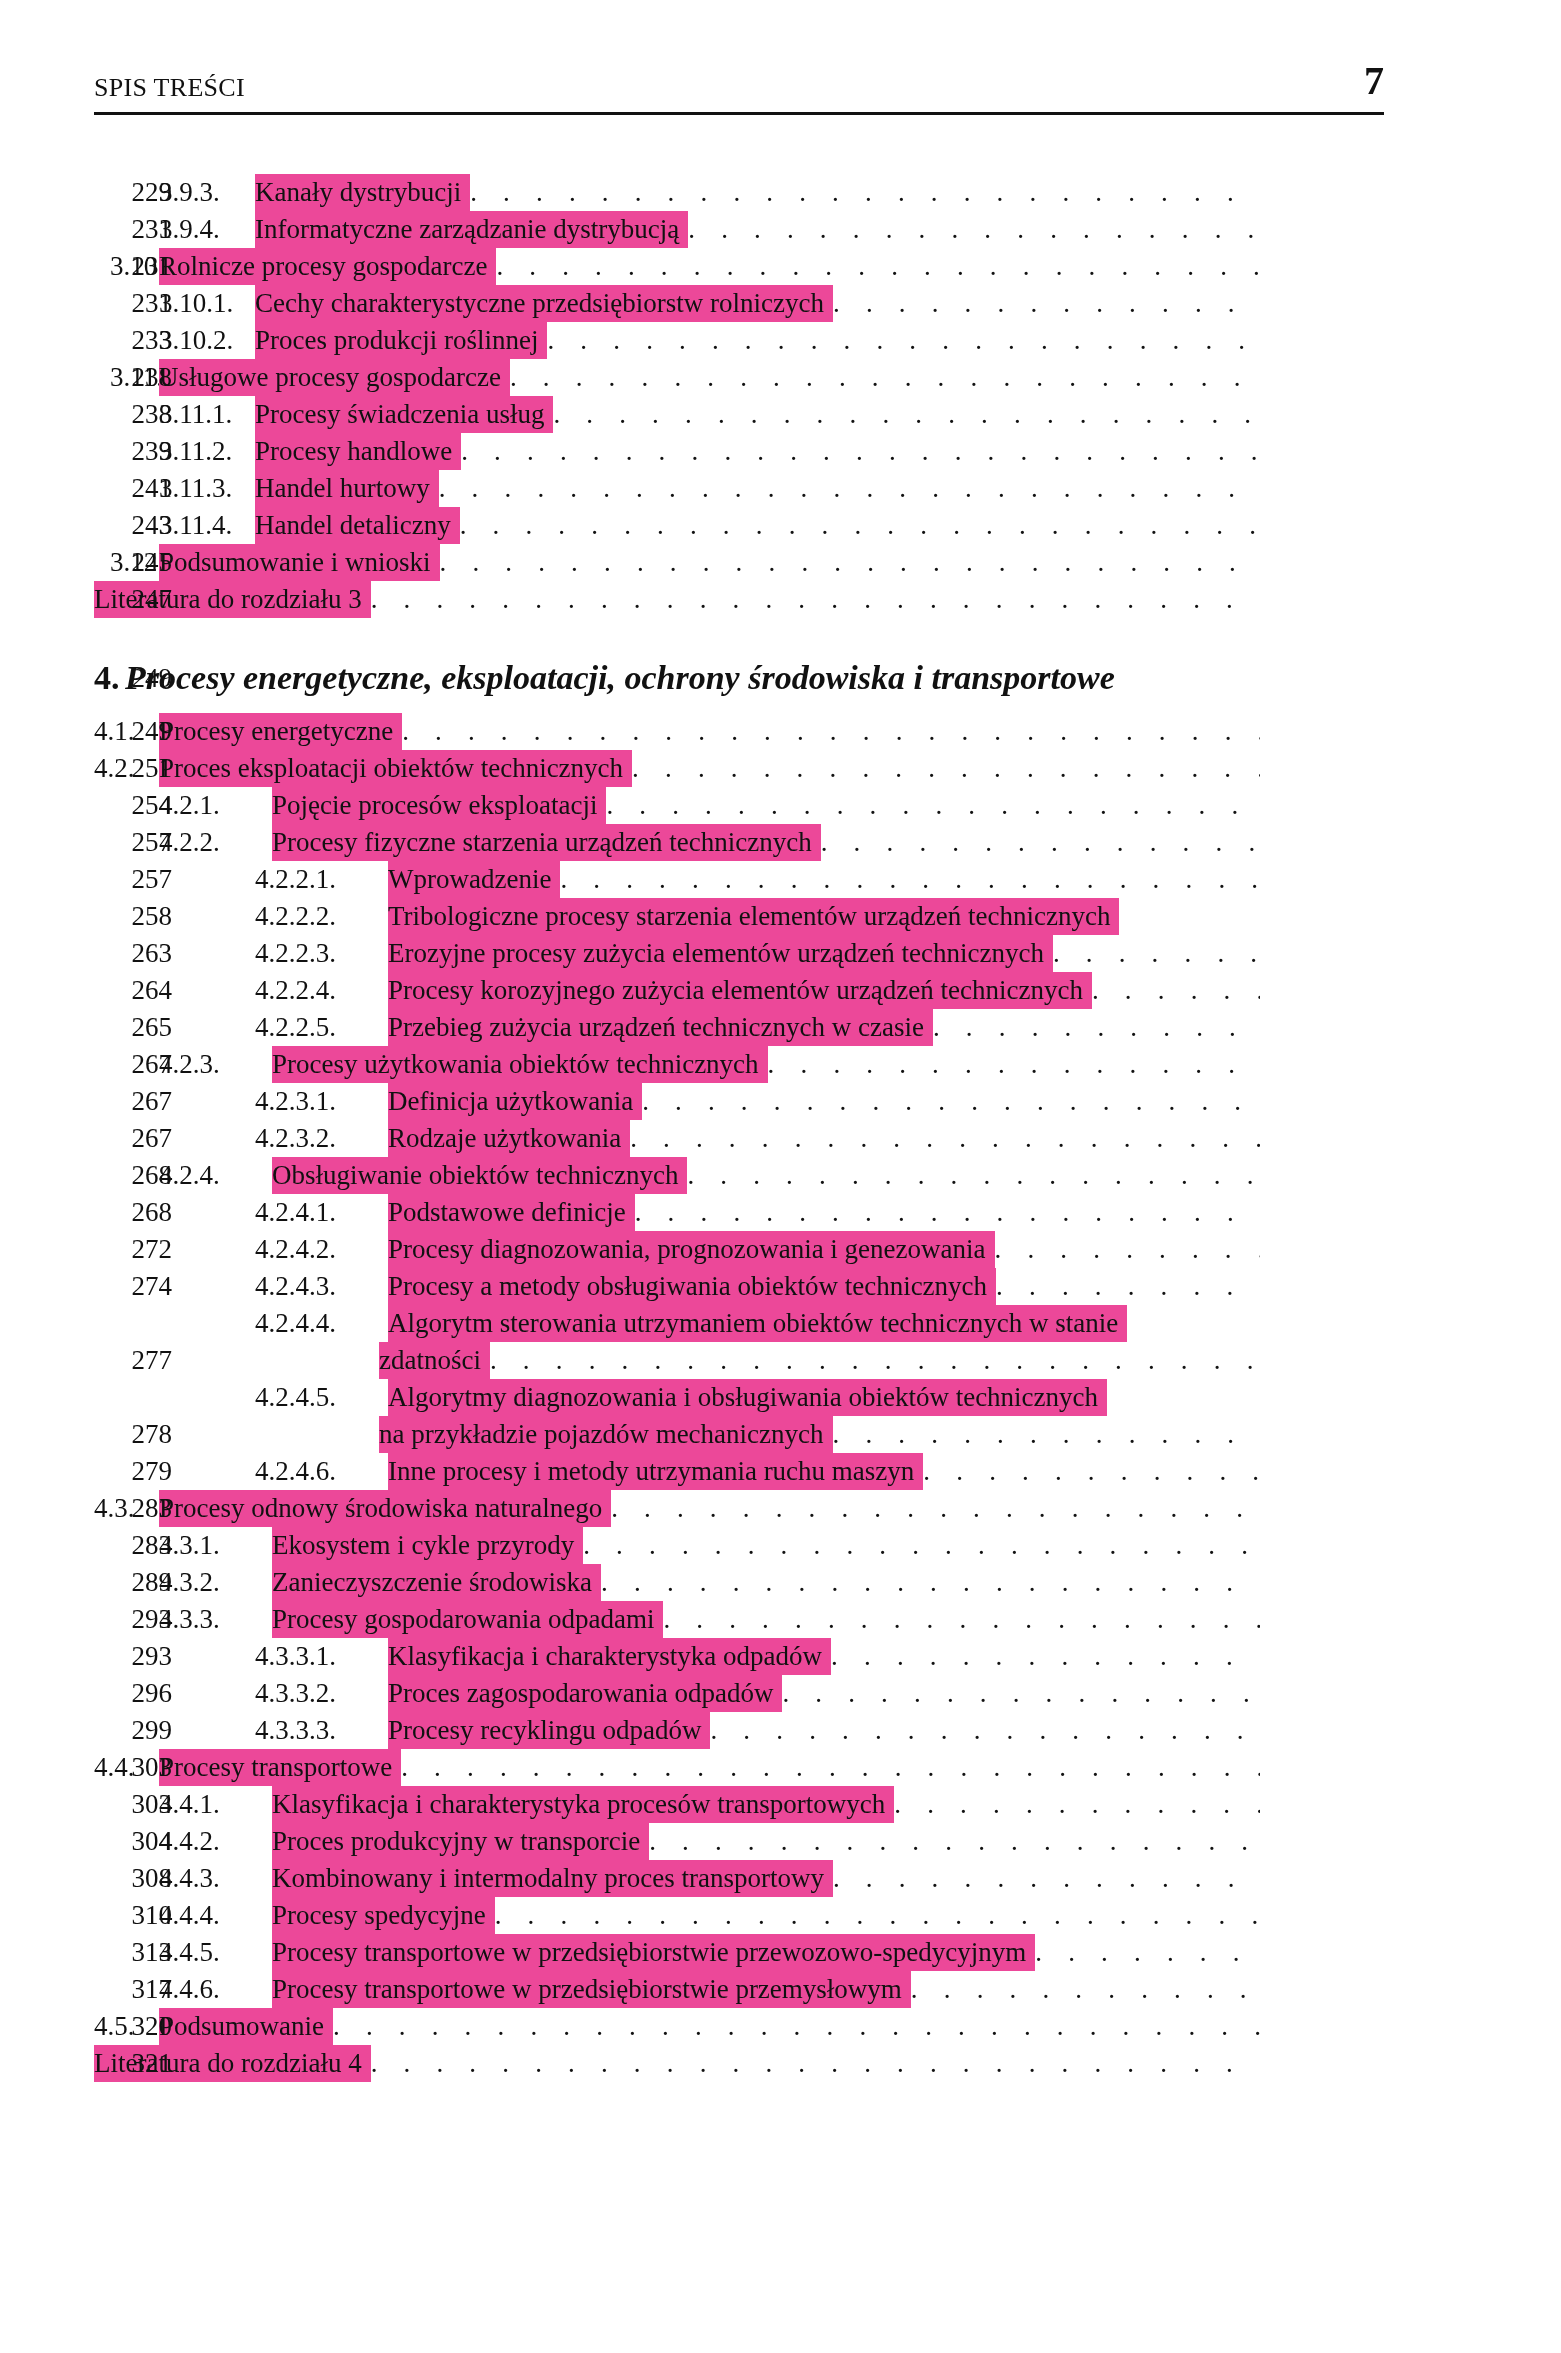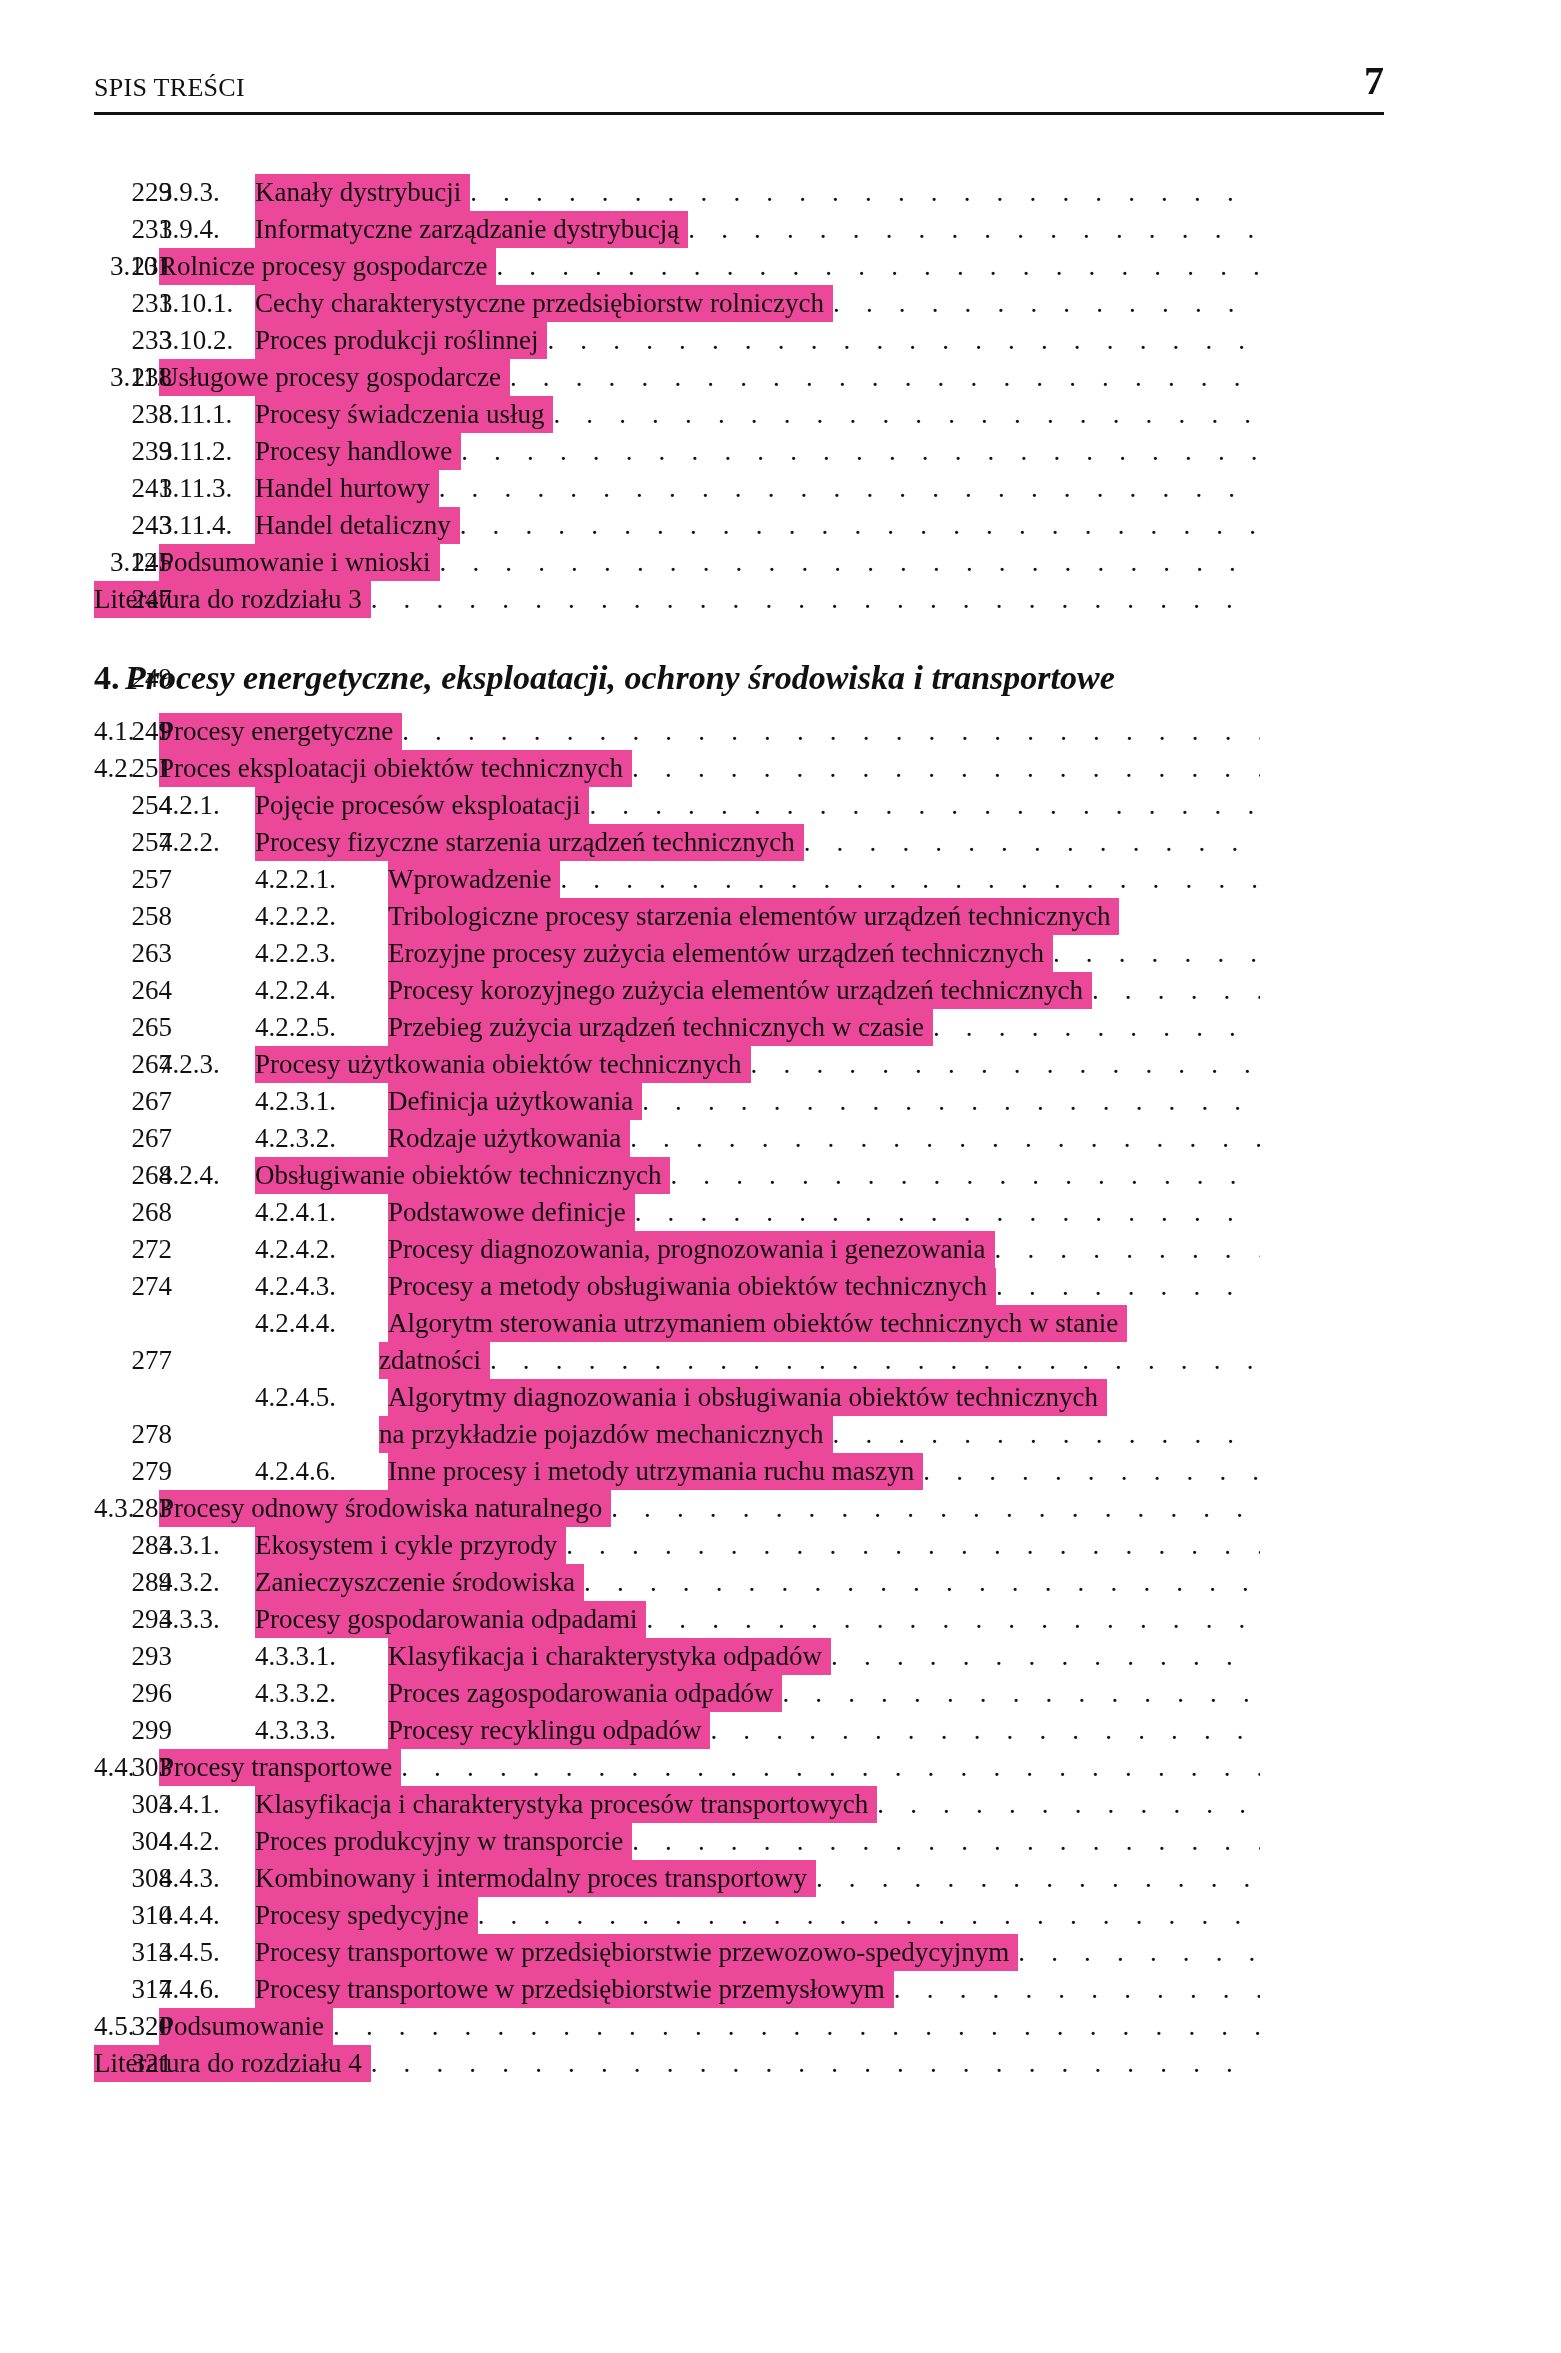--- a/index.html
+++ b/index.html
@@ -49,21 +49,21 @@
   
   .lvl-0 .num { left: 0; }
   .lvl-0 .title-wrap { left: 0; }
   .lvl-1a .num { left: 16px; }           
   .lvl-1a .title-wrap { left: 65px; }
   .lvl-2a .num { left: 65px; }       
   .lvl-2a .title-wrap { left: 161px; }
   .lvl-1 .num { left: 0; }            
   .lvl-1 .title-wrap { left: 65px; }
   .lvl-2 .num { left: 65px; }        
-  .lvl-2 .title-wrap { left: 161px; }
+  .lvl-2 .title-wrap { left: 178px; }
   .lvl-3 .num { left: 161px; }        
   .lvl-3 .title-wrap { left: 294px; }
   .lvl-cont .title-wrap { left: 285px; }
 
   .chapter-head {
     position: relative; height: 70px; margin-top: 25px;
     font-size: 34px; line-height: 70px; font-weight: bold; font-style: italic;
     white-space: nowrap;
   }
   .chapter-head .num { position: absolute; left: 0; top: 0; font-style: normal; }

